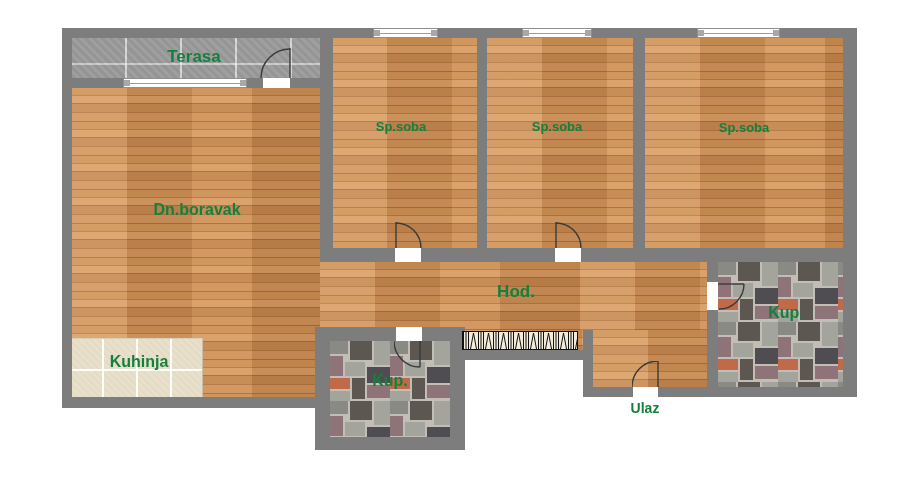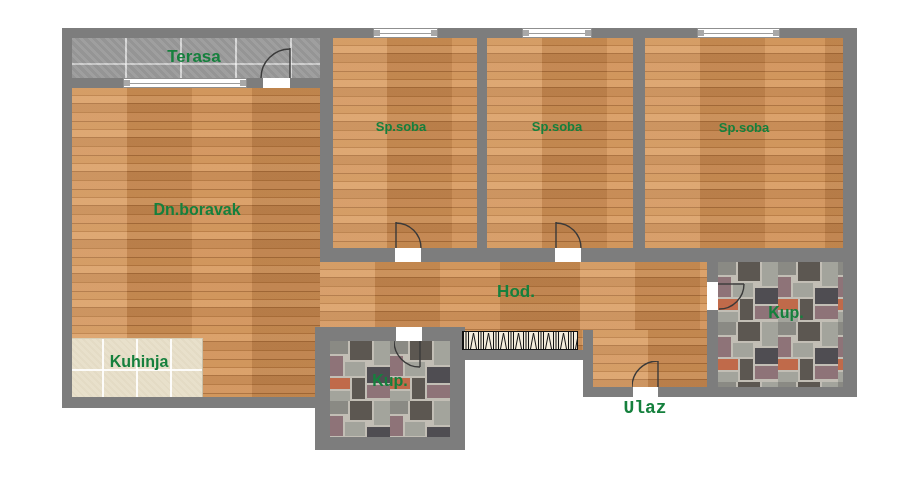--- a/index.html
+++ b/index.html
@@ -32,21 +32,21 @@
   }
   
   .gap{position:absolute;background:#fff;}
   .win{position:absolute;background:linear-gradient(180deg,#ffffff 0 4px,#9c9c9c 4px 5px,#ffffff 5px 10px);
        border:1px solid #8f8f8f;box-sizing:border-box;}
   .win::before,.win::after{content:"";position:absolute;top:1px;bottom:1px;width:6px;background:#a8a8a8;}
   .win::before{left:0;} .win::after{right:0;}
   .door{position:absolute;}
   
   .lbl{position:absolute;transform:translate(-50%,-50%);font-weight:bold;color:#15803d;white-space:nowrap;}
-  .f15{font-size:13px;} .f16{font-size:16px;} .f17{font-size:17px;} .f18{font-size:18px;font-family:Liberation Mono, monospace;}
+  .f15{font-size:13px;} .f16{font-size:16px;} .f17{font-size:17px;} .f18{font-size:14px;}
 </style>
 </head>
 <body>
 
 <div class="stage">
 
   <div class="terrace-tile" style="left:72px;top:38px;width:248px;height:40px;"></div>
   <div class="wood" style="left:72px;top:88px;width:248px;height:309px;"></div>
   <div class="wood" style="left:332px;top:38px;width:145px;height:210px;"></div>
   <div class="wood" style="left:487px;top:38px;width:146px;height:210px;"></div>

